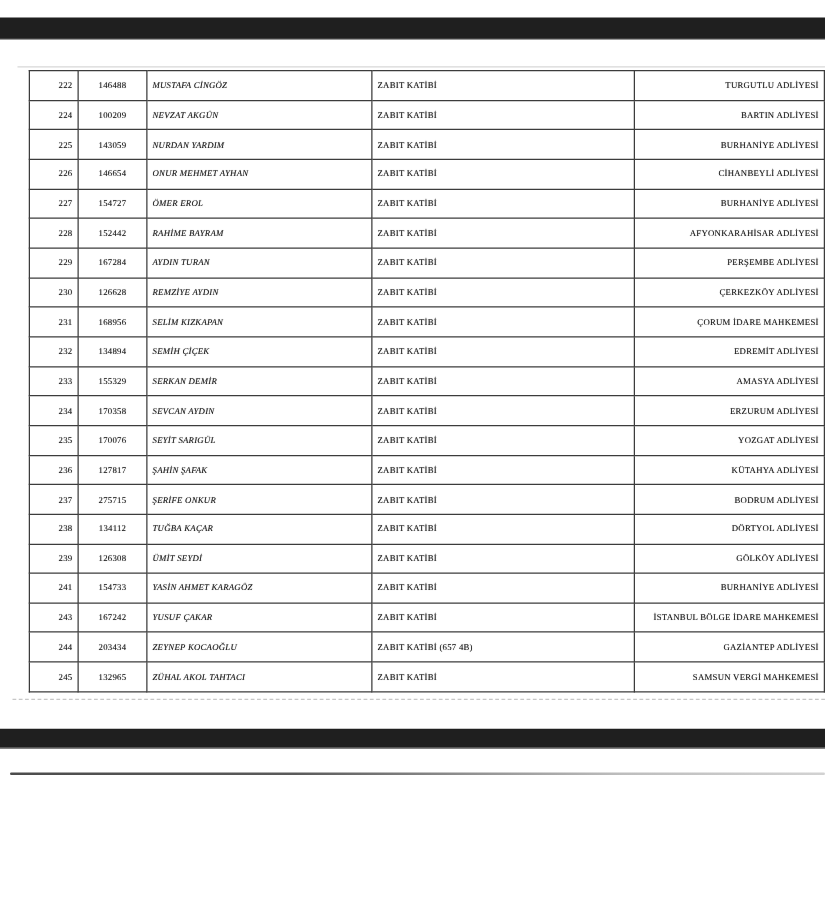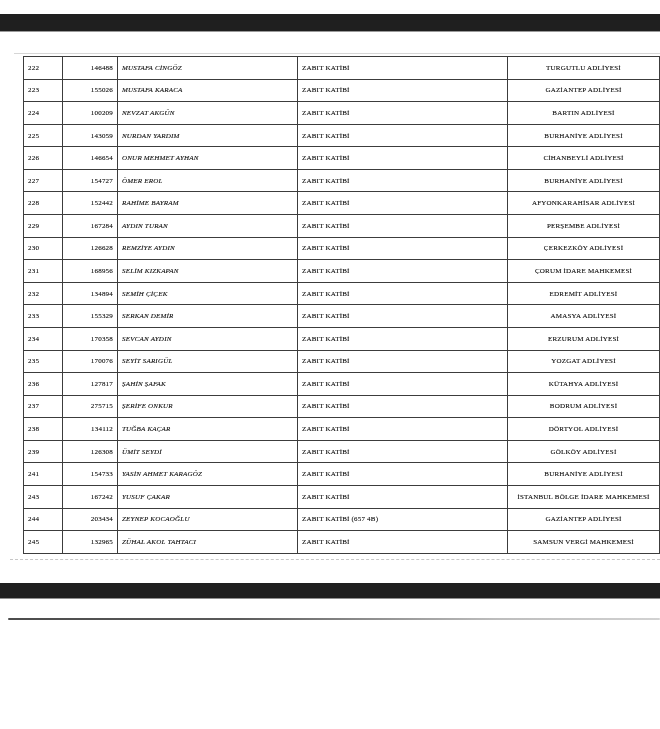--- a/index.html
+++ b/index.html
@@ -28,25 +28,25 @@
   table.list td {
     border:1px solid #3c3c3c;
     font-size:7px; line-height:8px;
     color:#1c1c1c;
     letter-spacing:0.2px;
     white-space:nowrap; overflow:hidden;
     vertical-align:middle;
     padding:0 4px;
     text-shadow:0 0 0.6px rgba(40,40,40,0.55);
   }
-  td.c-no   { width:39px;  text-align:left; }
-  td.c-id   { width:55px;  text-align:right; }
+  td.c-no   { width:39px;  text-align:right; }
+  td.c-id   { width:55px;  text-align:center; }
   td.c-name { width:180px; text-align:left;font-style:italic; }
   td.c-title{ width:210px; text-align:left;font-family:Liberation Serif, serif; }
-  td.c-loc  { text-align:center; }
+  td.c-loc  { text-align:right; }
   
   .scan-artifact-dashes {
     position:absolute; top:559px; left:10px; width:650px; height:1px;
     border-top:1px dashed rgba(130,130,130,0.45);
   }
   .scan-artifact-top {
     position:absolute; top:53px; left:14px; width:646px; height:1px;
     border-top:1px solid rgba(120,120,120,0.30);
   }
   .scan-line {
@@ -66,27 +66,20 @@
 
   <div class="table-wrap">
     <table class="list">
       <tbody id="rows-body">
           <tr>
             <td class="c-no">222</td>
             <td class="c-id">146488</td>
             <td class="c-name">MUSTAFA CİNGÖZ</td>
             <td class="c-title">ZABIT KATİBİ</td>
             <td class="c-loc">TURGUTLU ADLİYESİ</td>
-          </tr>
-          <tr>
-            <td class="c-no">223</td>
-            <td class="c-id">155026</td>
-            <td class="c-name">MUSTAFA KARACA</td>
-            <td class="c-title">ZABIT KATİBİ</td>
-            <td class="c-loc">GAZİANTEP ADLİYESİ</td>
           </tr>
           <tr>
             <td class="c-no">224</td>
             <td class="c-id">100209</td>
             <td class="c-name">NEVZAT AKGÜN</td>
             <td class="c-title">ZABIT KATİBİ</td>
             <td class="c-loc">BARTIN ADLİYESİ</td>
           </tr>
           <tr>
             <td class="c-no">225</td>

